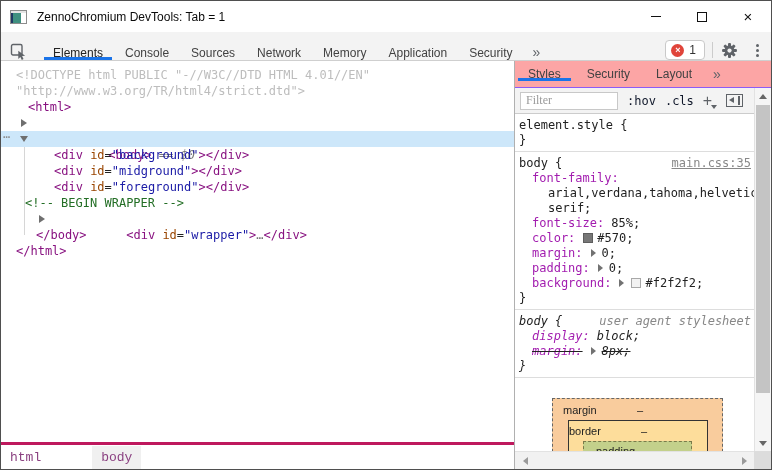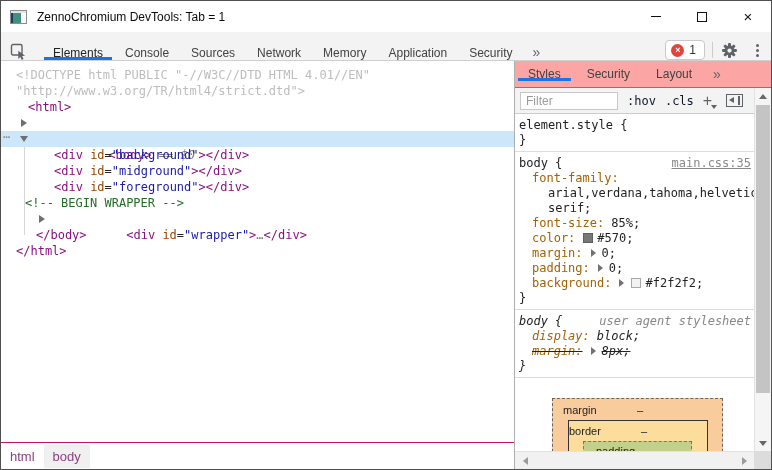--- a/index.html
+++ b/index.html
@@ -49,49 +49,49 @@
   .t-val { color:#1a1aa6; }
   .t-comment { color:#236e25; }
   .t-meta { color:#777; font-style:italic; }
   .t-dots { color:#737373; }
   .t-plain { color:#222; }
   .tri { position:absolute; width:0; height:0; }
   .tri-r { border-top:4px solid transparent; border-bottom:4px solid transparent; border-left:6px solid #6f6f6f; top:4px; }
   .tri-d { border-left:4px solid transparent; border-right:4px solid transparent; border-top:6px solid #6f6f6f; top:5px; }
   .more-dots { position:absolute; left:2px; top:-2px; color:#8d8d8d; letter-spacing:-1px; }
   .guide { position:absolute; left:23px; top:86px; height:88px; width:1px; background:#d6d6d6; }
-  .breadcrumbs { height:24px; min-height:27px; border-top:1px solid #be185d; display:flex; align-items:center; background:#fff; }
+  .breadcrumbs { height:24px; min-height:27px; border-top:3px solid #be185d; display:flex; align-items:center; background:#fff;font-family:Liberation Mono, monospace; }
   .crumb { padding:4px 9px; font-size:13px; color:#8a4080; }
-  .crumb.current { background:#f0f0f0; }
+  .crumb.current { background:#f0f0f0;margin-left:42px; }
 
   
   .styles-panel { flex:1; display:flex; flex-direction:column; min-width:0; }
   .sidebar-tabs { height:27px; min-height:27px; background:#fca5a5; border-bottom:1px solid #8b5cf6; display:flex; align-items:center; font-size:12px; color:#424242; }
   .sp-tab { padding:0 13px; display:flex; align-items:center; position:relative; }
   .sp-tab.active::after { content:""; position:absolute; left:3px; right:3px; bottom:0; height:3px; background:#1a73e8; }
   .sp-overflow { display:flex; align-items:center; padding:0 8px; color:#5f6368; font-size:14px; }
   .sp-body { flex:1; position:relative; background:#fff; }
   .sp-content { position:absolute; left:0; top:0; right:17px; bottom:18px; display:flex; flex-direction:column; overflow:hidden; }
   .filter-row { height:26px; min-height:26px; background:#f3f3f3; border-bottom:1px solid #ccc; display:flex; align-items:center; padding:0 5px; gap:9px; }
-  .filter-input { width:98px; height:18px; border:1px solid #c8c8c8; font-size:12px; padding:1px 5px; color:#333; font-family:Liberation Sans, sans-serif; }
+  .filter-input { width:98px; height:18px; border:1px solid #c8c8c8; font-size:12px; padding:1px 5px; color:#333; font-family:Liberation Serif, serif; }
   .filter-input::placeholder { color:#9a9a9a; }
   .tok-btn { font:12px "DejaVu Sans Mono", monospace; color:#0f172a; }
   .plus-btn { position:relative; font-size:16px; color:#5f6368; padding-right:5px; line-height:12px; }
   .plus-btn::after { content:""; position:absolute; right:0; bottom:-2px; border-left:3px solid transparent; border-right:3px solid transparent; border-top:4px solid #5f6368; }
   .sidepane-icon { width:17px; height:13px; border:1px solid #5f6368; position:relative; }
   .sidepane-icon::before { content:""; position:absolute; left:2px; top:2px; border-top:3px solid transparent; border-bottom:3px solid transparent; border-right:5px solid #5f6368; }
   .sidepane-icon::after { content:""; position:absolute; right:2px; top:1px; bottom:1px; width:2px; background:#5f6368; }
 
   .rules { flex:1; font:12px/15px "DejaVu Sans Mono", monospace; color:#222; overflow:hidden; }
   .sec { padding:4px 0 3px; border-bottom:1px solid #ddd; }
   .cssline { padding-left:4px; white-space:pre; }
   .decl { padding-left:17px; white-space:nowrap; }
   .wrapline { padding-left:33px; white-space:nowrap; }
   .sel-line { display:flex; justify-content:space-between; padding:0 3px 0 4px; }
-  .prop { color:#a16207; }
+  .prop { color:#a21caf; }
   .mr { margin-right:7px; }
   .src-link { color:#888; text-decoration:underline;text-align:right; }
   .ua-sec { font-style:italic; }
   .ua-note { color:#888; }
   .strike { text-decoration:line-through; }
   .swatch { display:inline-block; width:10px; height:10px; vertical-align:-1px; margin:0 4px 0 1px; }
   .swatch-color { background:#777; border:1px solid #5e5e5e; }
   .swatch-bg { background:#f2f2f2; border:1px solid #a8a8a8; }
   .exp-arrow { display:inline-block; width:0; height:0; border-top:4px solid transparent; border-bottom:4px solid transparent; border-left:5px solid #727272; margin:0 6px 0 1px; }
 

